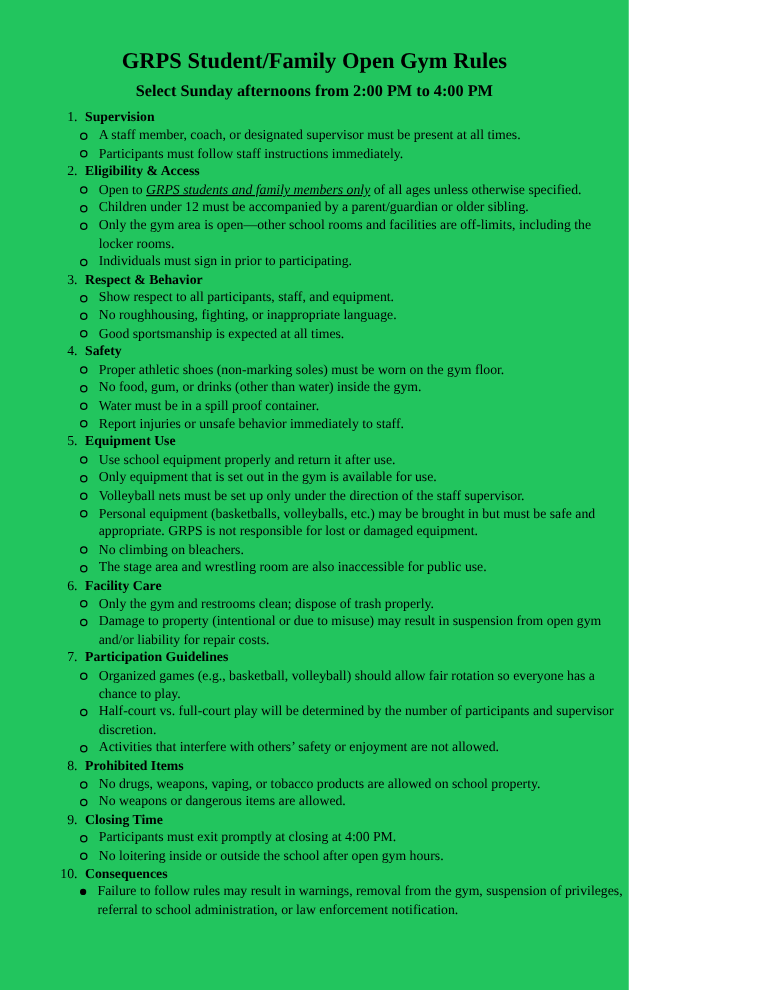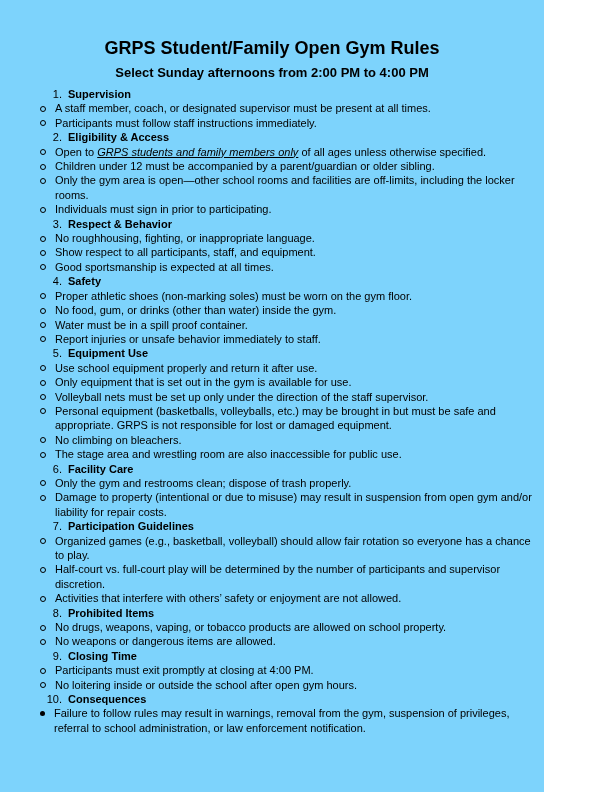--- a/index.html
+++ b/index.html
@@ -1,22 +1,22 @@
 <!DOCTYPE html>
 <html><head>
 <meta charset="utf-8">
 <style>
   html, body { margin: 0; padding: 0; background: #ffffff; }
   .page {
     position: relative;
-    width: 544px;
+    width: 503px;
     height: 792px;
-    background: #7dd3fc;
+    background: #22c55e;
     color: #000000;
-    font-family: Liberation Sans, sans-serif;
+    font-family: Liberation Serif, serif;
     box-sizing: border-box;
     padding-top: 37px;
     overflow: hidden;
   }
   .doc-title {
     margin: 0;
     font-size: 18px;
     line-height: 22px;
     font-weight: bold;
     text-align: center;
@@ -47,20 +47,21 @@
     font-weight: normal;
     white-space: nowrap;
   }
   .rule-heading {
     font-weight: bold;
     white-space: nowrap;
   }
   .rule-item {
     display: flex;
     padding-left: 40px;
+    margin-left: 24px;
   }
   .bullet {
     flex: none;
     box-sizing: border-box;
     width: 6px;
     height: 6px;
     margin-top: 4.5px;
     border: 1px solid #000000;
     border-radius: 50%;
     background: transparent;
@@ -119,25 +120,25 @@
       <div class="rule-item">
         <span class="bullet"></span>
         <span class="rule-item-text">Individuals must sign in prior to participating.</span>
       </div>
       <div class="rule-heading-row">
         <span class="rule-number">3.</span>
         <span class="rule-heading">Respect &amp; Behavior</span>
       </div>
       <div class="rule-item">
         <span class="bullet"></span>
+        <span class="rule-item-text">Show respect to all participants, staff, and equipment.</span>
+      </div>
+      <div class="rule-item">
+        <span class="bullet"></span>
         <span class="rule-item-text">No roughhousing, fighting, or inappropriate language.</span>
-      </div>
-      <div class="rule-item">
-        <span class="bullet"></span>
-        <span class="rule-item-text">Show respect to all participants, staff, and equipment.</span>
       </div>
       <div class="rule-item">
         <span class="bullet"></span>
         <span class="rule-item-text">Good sportsmanship is expected at all times.</span>
       </div>
       <div class="rule-heading-row">
         <span class="rule-number">4.</span>
         <span class="rule-heading">Safety</span>
       </div>
       <div class="rule-item">

